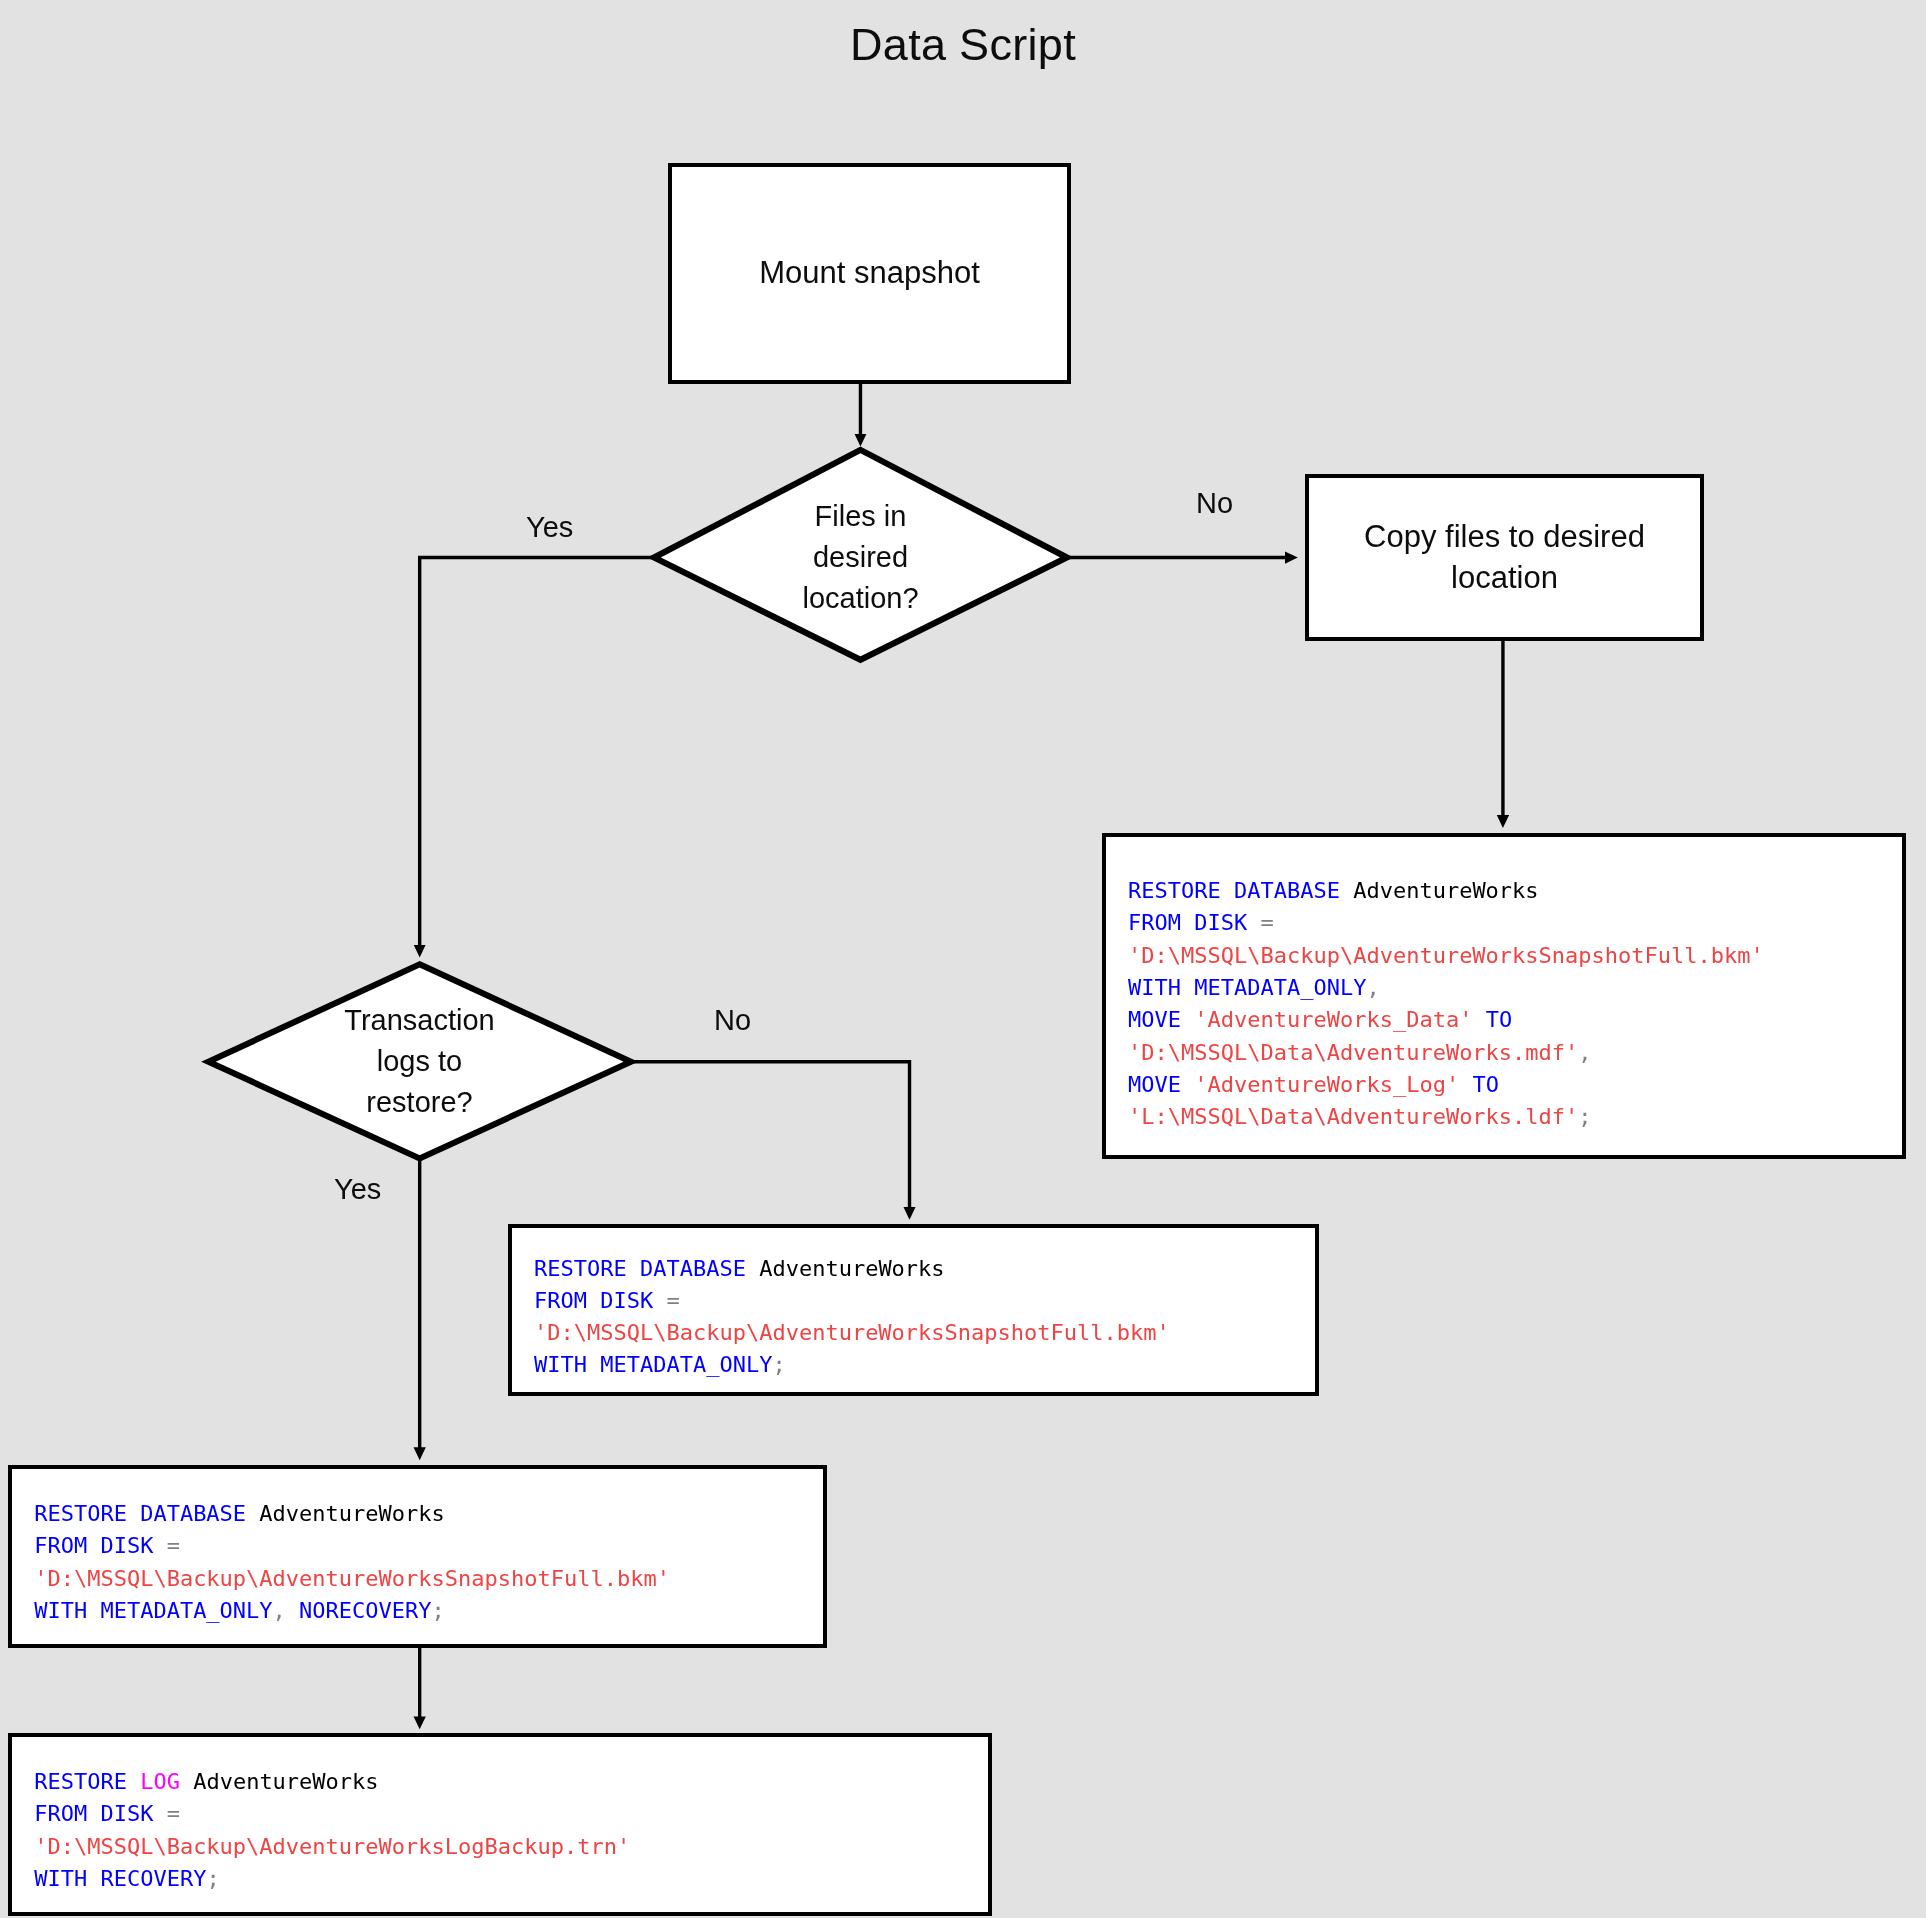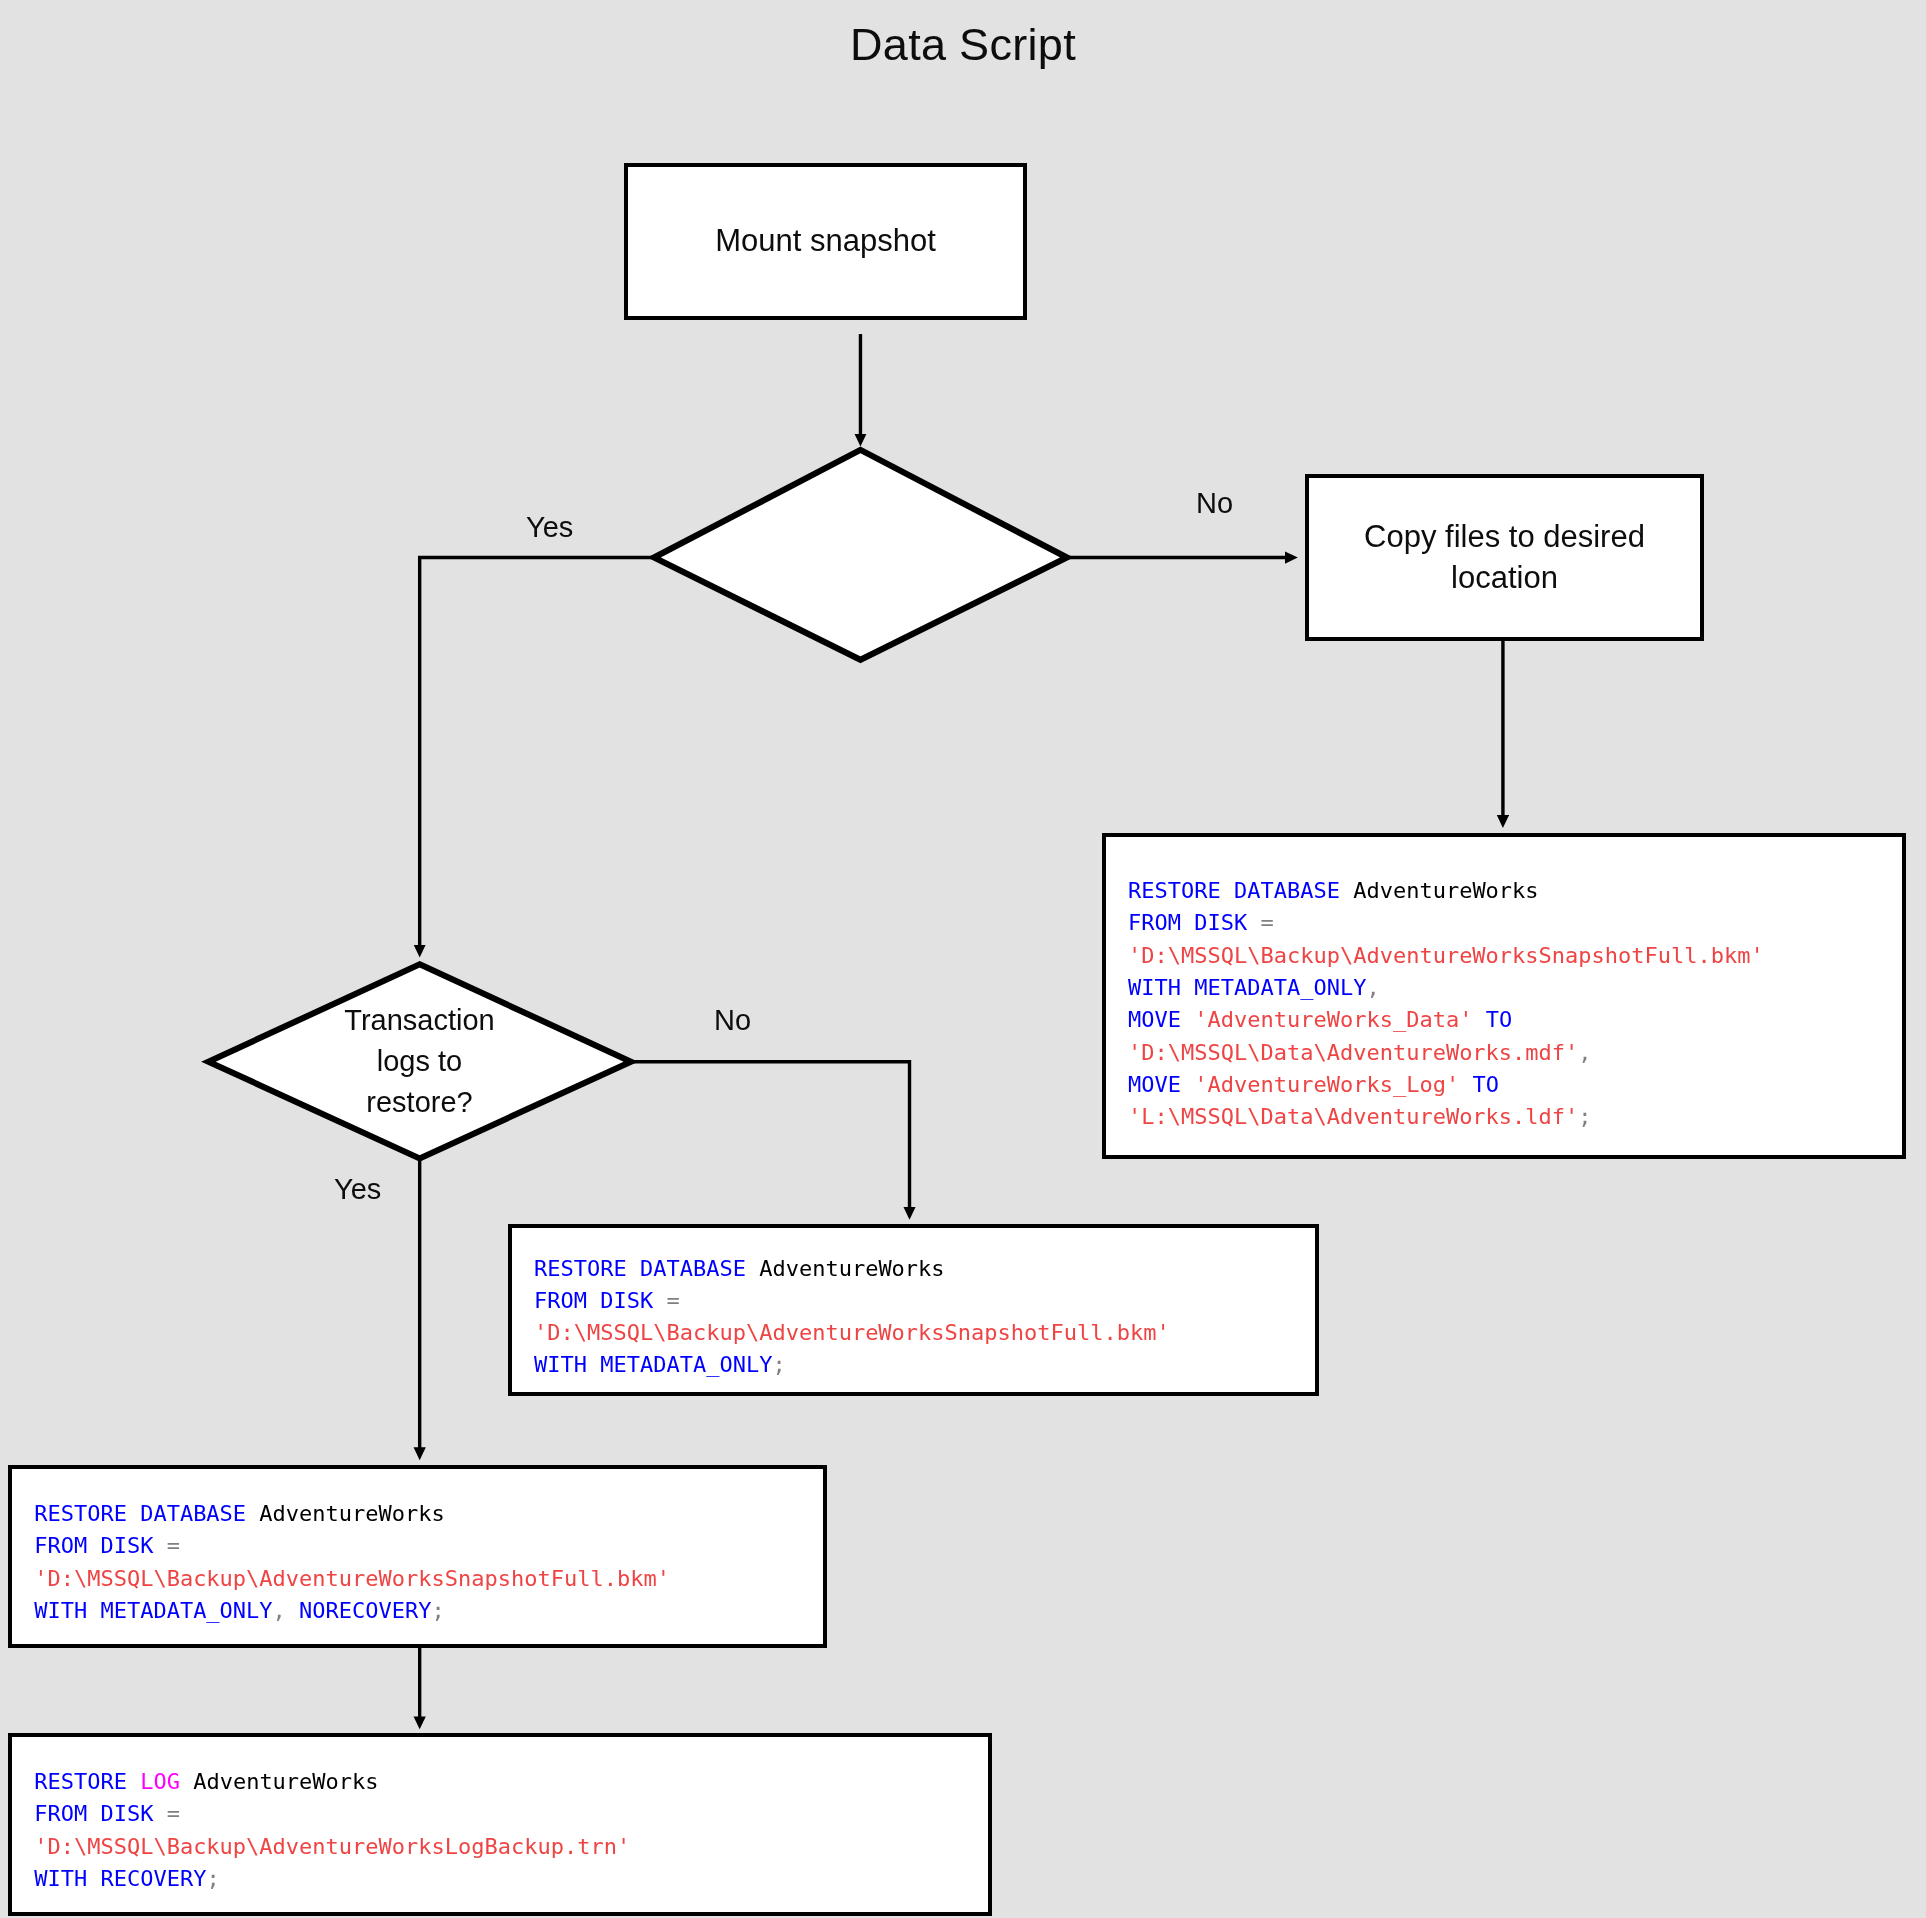--- a/index.html
+++ b/index.html
@@ -126,24 +126,27 @@
 
       <line x1="616" y1="2418" x2="616" y2="2528" marker-end="url(#arrow)"></line>
     </g>
 
     <polygon points="1263,660 1566,818 1263,968 960,818" fill="#ffffff" stroke="#000000" stroke-width="9"></polygon>
     <polygon points="616,1415 926,1558 616,1700 306,1558" fill="#ffffff" stroke="#000000" stroke-width="9"></polygon>
   </svg>
 
   <div class="diagram-title">Data Script</div>
 
-  <div class="proc-box" style="left:624px; top:163px; width:403px; height:157px;">
+  <div class="proc-box" style="left:668px; top:163px; width:403px; height:221px;">
     <span class="proc-label">Mount snapshot</span>
   </div>
 
+  <div class="diamond-label" style="left:724px; top:477px; width:273px; height:161px;">Files in
+desired
+location?</div>
 
   <div class="proc-box" style="left:1305px; top:474px; width:399px; height:167px;">
     <span class="proc-label">Copy files to desired
 location</span>
   </div>
 
   <div class="diamond-label" style="left:283px; top:985px; width:273px; height:153px;">Transaction
 logs to
 restore?</div>
 

